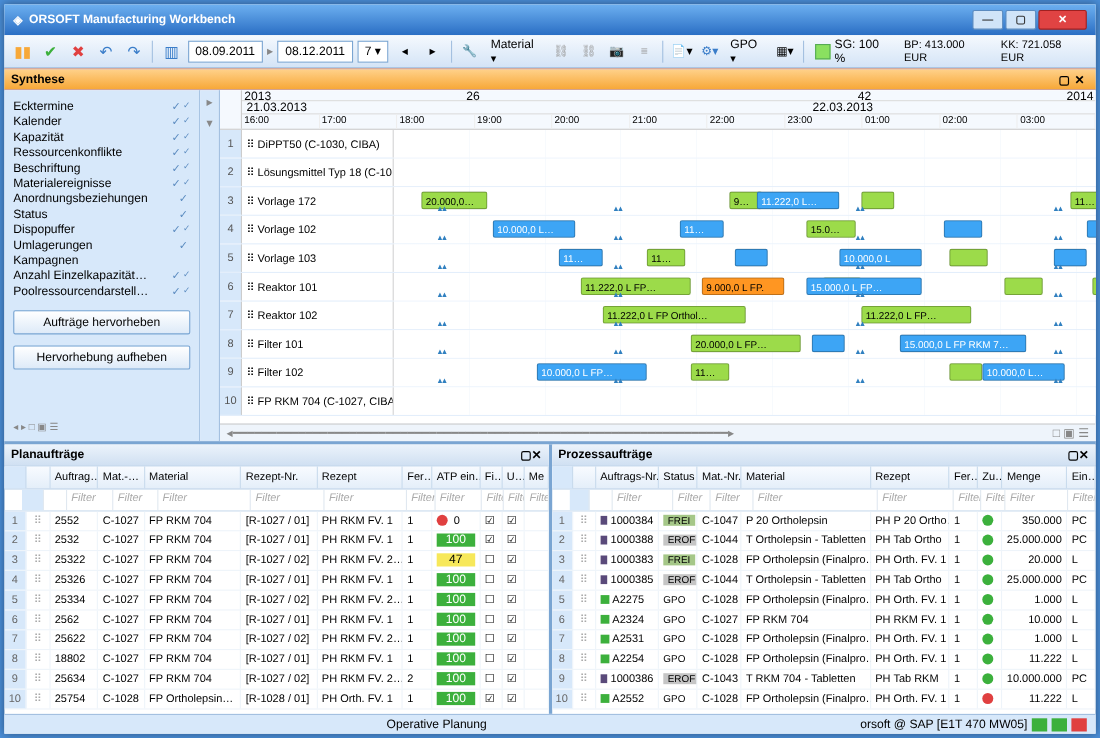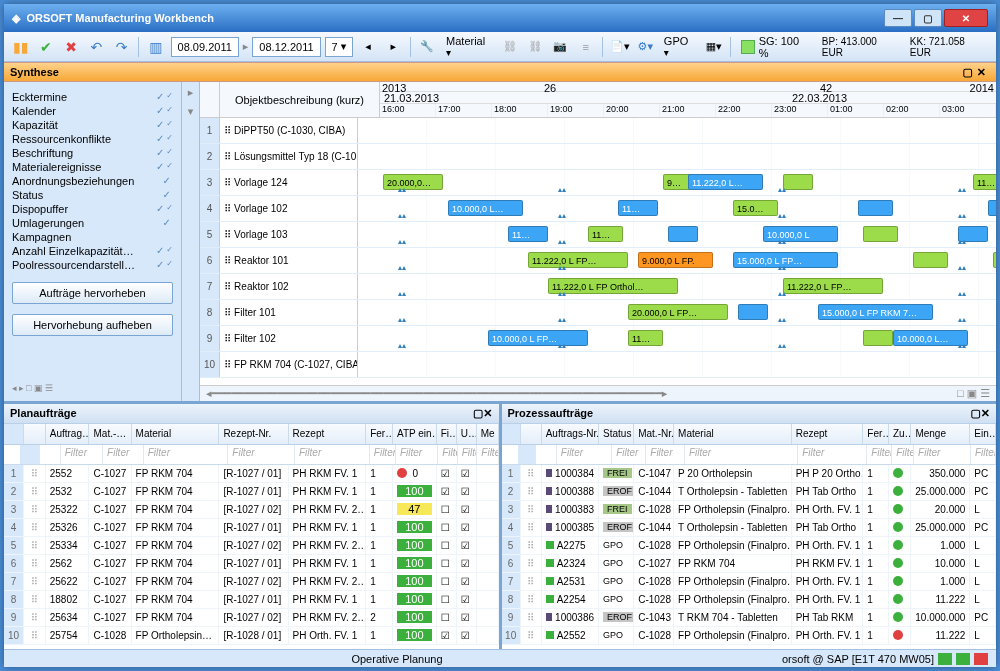--- a/index.html
+++ b/index.html
@@ -220,21 +220,20 @@
         <div style="font-size:9px;color:#888;display:flex;gap:4px;">◂ ▸ □ ▣ ☰</div>
       </div>
       <div style="width:18px;background:#d7e8fa;border-right:1px solid #a4c0e0;display:flex;flex-direction:column;align-items:center;padding-top:4px;gap:6px;">
         <span style="color:#888;cursor:pointer;">▸</span>
         <span style="color:#888;cursor:pointer;">▾</span>
       </div>
 
       <div class="gantt">
         <div class="ghead">
           <div style="width:20px;border-right:1px solid #ccc;"></div>
-          <div class="ghead-label">Objektbeschreibung (kurz)</div>
           <div class="ghead-time">
             <div style="height:10px;font-size:8px;display:flex;padding:0 2px;border-bottom:1px solid #ddd;">
               <span style="flex:0 0 30px">2013</span>
               <span style="flex:1;text-align:center">26</span>
               <span style="flex:1;text-align:center">42</span>
               <span style="flex:0 0 30px;text-align:right">2014</span>
             </div>
             <div class="daterow" style="height:12px;font-size:9px;">
               <span style="flex:4">21.03.2013</span>
               <span style="flex:2">22.03.2013</span>
@@ -260,21 +259,21 @@
               <div class="grow-label">⠿ DiPPT50 (C-1030, CIBA)</div>
               <div class="grow-bars"></div>
             </div>
             <div class="grow">
               <div class="grow-num">2</div>
               <div class="grow-label">⠿ Lösungsmittel Typ 18 (C-10…</div>
               <div class="grow-bars"></div>
             </div>
             <div class="grow">
               <div class="grow-num">3</div>
-              <div class="grow-label">⠿ Vorlage 124</div>
+              <div class="grow-label">⠿ Vorlage 172</div>
               <div class="grow-bars">
                 <div class="bar g" style="left:10px;width:60px">20.000,0…</div>
                 <div class="bar g" style="left:290px;width:30px">9…</div>
                 <div class="bar b" style="left:330px;width:75px">11.222,0 L…</div>
                 <div class="bar g" style="left:410px;width:30px"></div>
                 <div class="bar g" style="left:600px;width:55px">11…</div>
                 <span class="mark" style="left:40px;">▴▴</span>
                 <span class="mark" style="left:200px;">▴▴</span>
                 <span class="mark" style="left:420px;">▴▴</span>
                 <span class="mark" style="left:600px;">▴▴</span>

